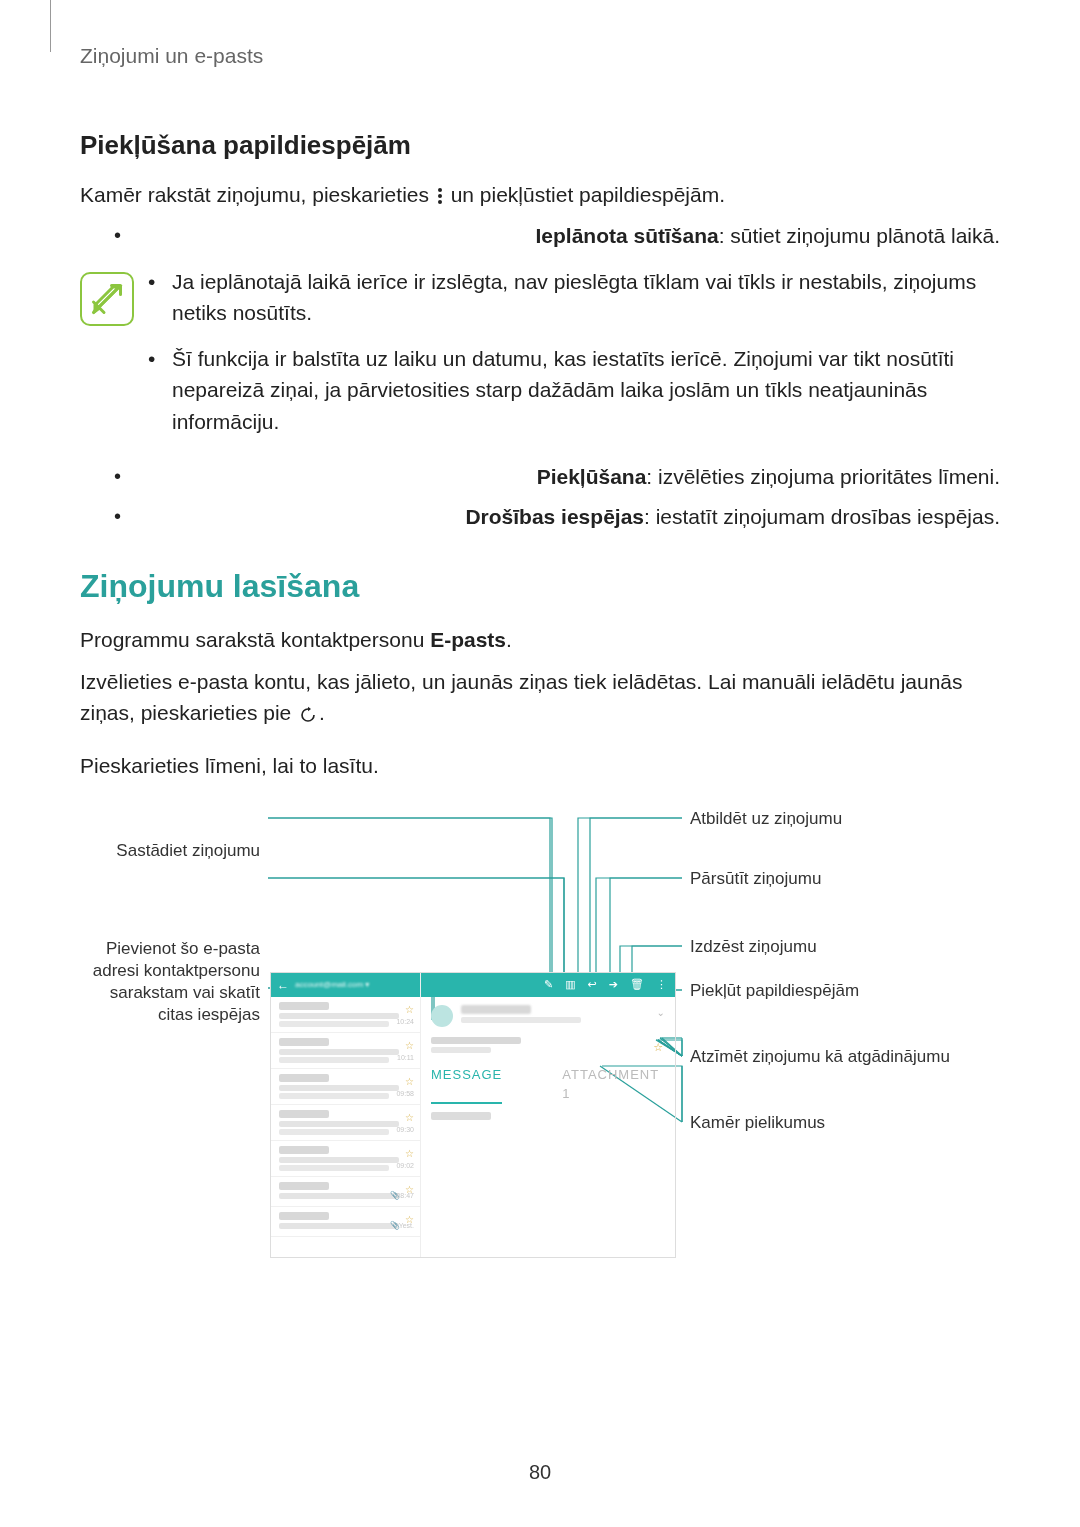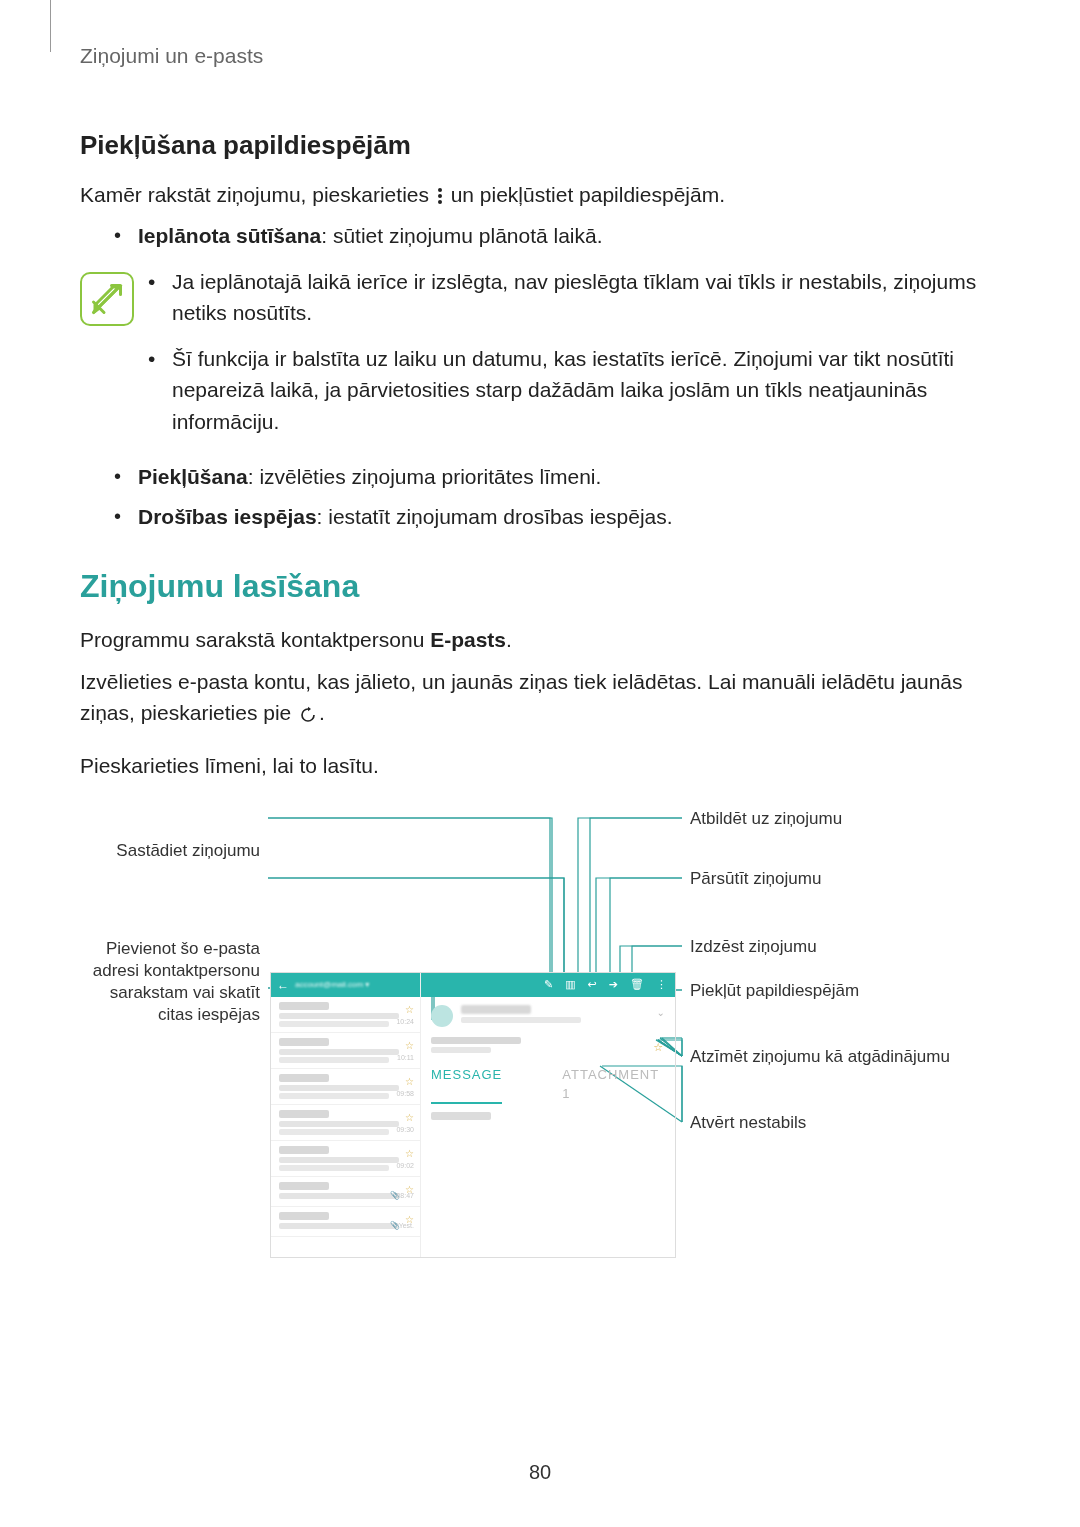--- a/index.html
+++ b/index.html
@@ -29,20 +29,21 @@
   }
   h2.sub {
     font-size: 26px;
     font-weight: bold;
     margin-bottom: 14px;
   }
   p { margin-bottom: 10px; }
   ul.bullets {
     list-style: none;
     margin: 10px 0 14px 34px;
+    text-align: right;
   }
   ul.bullets > li {
     position: relative;
     padding-left: 24px;
     margin-bottom: 8px;
   }
   ul.bullets > li::before {
     content: "•";
     position: absolute;
     left: 0;
@@ -214,21 +215,21 @@
 <div class="note-block">
   <div class="note-icon">
     <svg viewBox="0 0 24 24">
         <path d="M3 21 L21 3 M15 3 H21 V9 M3 14 L10 21 M6 17 L3 21 L7 18" stroke="#8cc63f" stroke-width="2" fill="none" stroke-linecap="round" stroke-linejoin="round"></path>
         <path d="M4 20 L20 4 L16 4 L4 16 Z" fill="none" stroke="#8cc63f" stroke-width="2"></path>
       </svg>
   </div>
   <div class="note-body">
     <ul>
       <li>Ja ieplānotajā laikā ierīce ir izslēgta, nav pieslēgta tīklam vai tīkls ir nestabils, ziņojums netiks nosūtīts.</li>
-      <li>Šī funkcija ir balstīta uz laiku un datumu, kas iestatīts ierīcē. Ziņojumi var tikt nosūtīti nepareizā laikā, ja pārvietosities starp dažādām laika joslām un tīkls neatjauninās informāciju.</li>
+      <li>Šī funkcija ir balstīta uz laiku un datumu, kas iestatīts ierīcē. Ziņojumi var tikt nosūtīti nepareizā ziņai, ja pārvietosities starp dažādām laika joslām un tīkls neatjauninās informāciju.</li>
     </ul>
   </div>
 </div>
 
 <ul class="bullets">
   <li><span class="bold">Piekļūšana</span><span>: izvēlēties ziņojuma prioritātes līmeni.</span></li>
   <li><span class="bold">Drošības iespējas</span><span>: iestatīt ziņojumam drosības iespējas.</span></li>
 </ul>
 
 <h1 class="section">Ziņojumu lasīšana</h1>
@@ -247,21 +248,21 @@
 <div class="diagram">
 
   <div class="callout lbl-left" style="left:0; top:0; width:180px;margin-top:32px;">Sastādiet ziņojumu</div>
   <div class="callout lbl-left" style="left:0; top:130px; width:180px;">Pievienot šo e-pasta adresi kontaktpersonu sarakstam vai skatīt citas iespējas</div>
 
   <div class="callout lbl-right" style="left:610; top:0; width:290px; left:610px;">Atbildēt uz ziņojumu</div>
   <div class="callout lbl-right" style="left:610px; top:60px; width:290px;">Pārsūtīt ziņojumu</div>
   <div class="callout lbl-right" style="left:610px; top:128px; width:290px;">Izdzēst ziņojumu</div>
   <div class="callout lbl-right" style="left:610px; top:172px; width:290px;">Piekļūt papildiespējām</div>
   <div class="callout lbl-right" style="left:610px; top:238px; width:290px;">Atzīmēt ziņojumu kā atgādinājumu</div>
-  <div class="callout lbl-right" style="left:610px; top:304px; width:290px;">Atvērt nestabils</div>
+  <div class="callout lbl-right" style="left:610px; top:304px; width:290px;">Kamēr pielikumus</div>
 
   <svg class="leaders">
 
     <polyline points="188,10 472,10 472,176"></polyline>
     <polyline points="188,70 484,70 484,176"></polyline>
     <polyline points="188,180 354,180 354,214"></polyline>
 
     <polyline points="510,176 510,10 602,10"></polyline>
     <polyline points="530,176 530,70 602,70"></polyline>
     <polyline points="552,176 552,138 602,138"></polyline>

